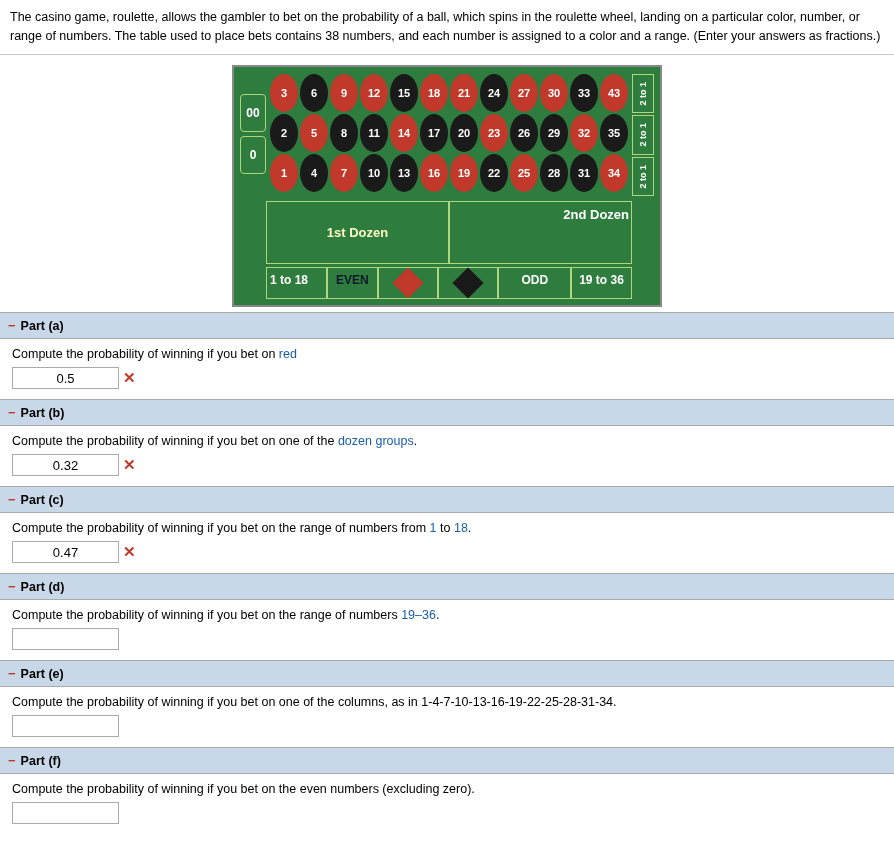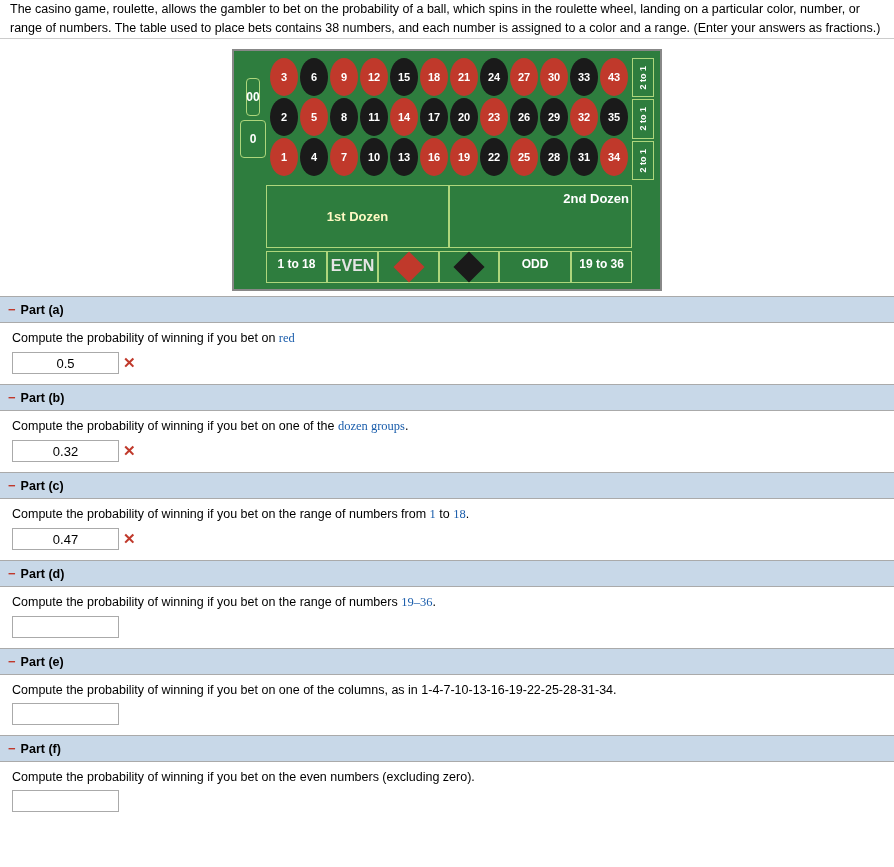--- a/index.html
+++ b/index.html
@@ -3,21 +3,21 @@
   <meta charset="utf-8">
   <style>
     * { box-sizing: border-box; margin: 0; padding: 0; }
     body {
       font-family: Arial, sans-serif;
       font-size: 13px;
       background: #fff;
       color: #000;
     }
     .intro-text {
-      padding: 0 10px;
+      padding: 8px 10px;
       font-size: 12.5px;
       line-height: 1.5;
       border-bottom: 1px solid #ccc;
     }
     .roulette-container {
       display: flex;
       justify-content: center;
       padding: 10px 0 5px 0;
       background: #fff;
     }
@@ -135,21 +135,20 @@
       padding: 8px 12px 10px 12px;
       background: #fff;
     }
     .part-question {
       font-size: 12.5px;
       margin-bottom: 6px;
     }
     .part-question a {
       color: #1a5dab;
       text-decoration: none;
-      font-family: Liberation Serif, serif;
     }
     .answer-row {
       display: flex;
       align-items: center;
       gap: 4px;
     }
     .answer-input {
       border: 1px solid #aaa;
       padding: 8px 5px;
       font-size: 13px;
@@ -172,21 +171,21 @@
 
 <div class="intro-text">
   The casino game, roulette, allows the gambler to bet on the probability of a ball, which spins in the roulette wheel, landing on a particular color, number, or range of numbers. The table used to place bets contains 38 numbers, and each number is assigned to a color and a range. (Enter your answers as fractions.)
 </div>
 
 <div class="roulette-container">
   <div class="roulette-table">
     <div class="numbers-main">
 
       <div class="zero-col">
-        <div class="zero-cell" style="height:38px; width:14px; font-size:12px;">00</div>
+        <div class="zero-cell" style="height:38px; width:26px; font-size:12px;">00</div>
         <div class="zero-cell" style="height:38px; width:26px; font-size:12px; margin-top:2px;">0</div>
       </div>
 
       <div class="numbers-grid">
 
         <div class="numbers-row">
           <div class="number-oval red">3</div>
           <div class="number-oval black">6</div>
           <div class="number-oval red">9</div>
           <div class="number-oval red">12</div>
@@ -246,22 +245,22 @@
 
     <div style="display:flex; flex-direction:row; margin-top:4px;">
       <div style="width:26px;"></div>
       <div class="dozen-cell" style="flex:4; text-align:center; border:1px solid #aed67c; color:#fef9c3; font-size:13px; padding:23px 2px;">1st Dozen</div>
       <div class="dozen-cell" style="flex:4; text-align:right; border:1px solid #aed67c; color:white; font-size:13px; padding:5px 2px;">2nd Dozen</div>
       <div style="width:22px;"></div>
     </div>
 
     <div style="display:flex; flex-direction:row; margin-top:3px;">
       <div style="width:26px;"></div>
-      <div style="flex:2.5; text-align:center; border:1px solid #aed67c; color:white; font-size:12px; font-weight:bold; padding:5px 3px;">1 to 18</div>
-      <div style="flex:2; text-align:center; border:1px solid #aed67c; color:#e5e5e5; font-size:16px; font-weight:bold; padding:5px 3px;">EVEN</div>
+      <div style="flex:2.5; text-align:left; border:1px solid #aed67c; color:white; font-size:12px; font-weight:bold; padding:5px 3px;">1 to 18</div>
+      <div style="flex:2; text-align:center; border:1px solid #aed67c; color:#0f172a; font-size:12px; font-weight:bold; padding:5px 3px;">EVEN</div>
       <div class="diamond-cell" style="flex:2; border:1px solid #aed67c;">
         <span style="display:inline-block; width:22px; height:22px; background:#c0392b; transform:rotate(45deg);"></span>
       </div>
       <div class="diamond-cell" style="flex:2; border:1px solid #aed67c;">
         <span style="display:inline-block; width:22px; height:22px; background:#1a1a1a; transform:rotate(45deg);"></span>
       </div>
       <div style="flex:2; text-align:center; border:1px solid #aed67c; color:white; font-size:12px; font-weight:bold; padding:5px 14px;">ODD</div>
       <div style="flex:2.5; text-align:center; border:1px solid #aed67c; color:white; font-size:12px; font-weight:bold; padding:5px 3px;">19 to 36</div>
       <div style="width:22px;"></div>
     </div>

